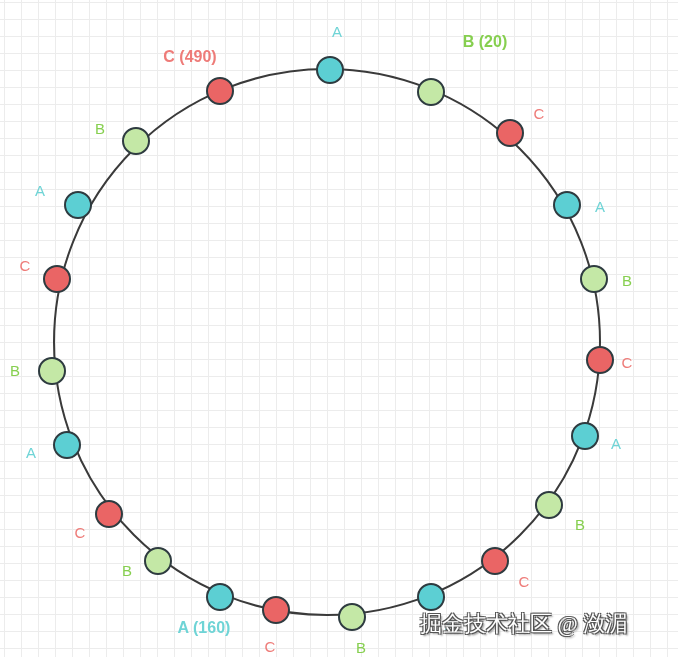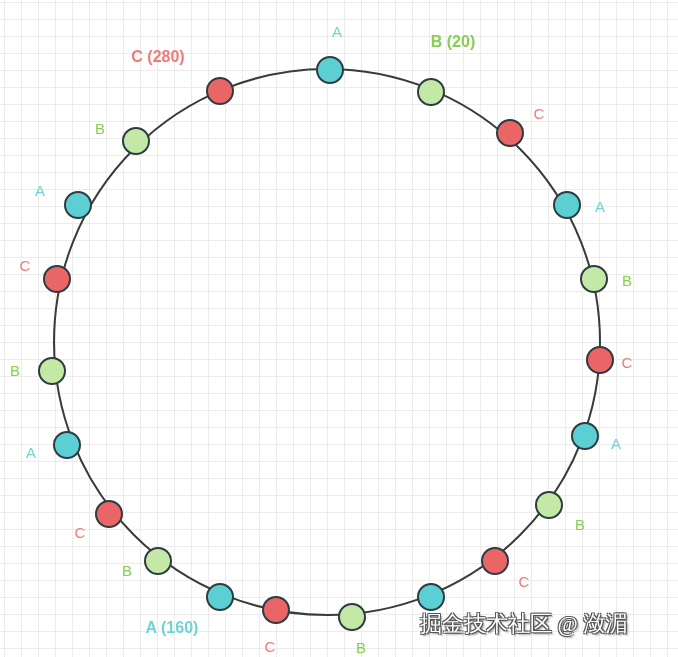--- a/index.html
+++ b/index.html
@@ -11,21 +11,21 @@
         linear-gradient(to bottom, #ececec 1px, transparent 1px);
       background-size: 17px 17px;
       background-position: 4px 2px;
       font-family: "Liberation Sans", "DejaVu Sans", sans-serif;
     }
     #ring { position: absolute; left: 0; top: 0; }
     .lbl {
       position: absolute; font-size: 15px; line-height: 1;
       transform: translate(-50%, -50%); white-space: nowrap;
     }
-    .lbl.big { font-weight: bold; font-size: 16px; }
+    .lbl.big { font-weight: bold; font-size: 16px; margin-left: 32px; }
     .watermark {
       position: absolute; left: 420px; top: 609px;
       font-family: Liberation Serif, serif; font-size: 22px;
       color: #ffffff; letter-spacing: 0px;
       text-shadow: 1px 1px 0 #555, -1px -1px 0 #555, 1px -1px 0 #555, -1px 1px 0 #555, 2px 2px 2px #888;
       white-space: nowrap;
     }
   </style>
 </head>
 <body>
@@ -71,16 +71,16 @@
     <div class="lbl" style="left: 361px; top: 647px; color: rgb(134, 207, 79);">B</div>
     <div class="lbl" style="left: 270px; top: 646px; color: rgb(238, 123, 120);">C</div>
     <div class="lbl big" style="left: 172px; top: 628px; color: rgb(111, 212, 214); text-align: right;">A (160)</div>
     <div class="lbl" style="left: 127px; top: 570px; color: rgb(134, 207, 79);">B</div>
     <div class="lbl" style="left: 80px; top: 532px; color: rgb(238, 123, 120);">C</div>
     <div class="lbl" style="left: 31px; top: 452px; color: rgb(111, 212, 214);">A</div>
     <div class="lbl" style="left: 15px; top: 370px; color: rgb(134, 207, 79);">B</div>
     <div class="lbl" style="left: 25px; top: 265px; color: rgb(238, 123, 120);">C</div>
     <div class="lbl" style="left: 40px; top: 190px; color: rgb(111, 212, 214);">A</div>
     <div class="lbl" style="left: 100px; top: 128px; color: rgb(134, 207, 79);">B</div>
-    <div class="lbl big" style="left: 158px; top: 57px; color: rgb(238, 123, 120);">C (280)</div>
+    <div class="lbl big" style="left: 158px; top: 57px; color: rgb(238, 123, 120);">C (490)</div>
   </div>
 
 <div class="watermark">掘金技术社区 @ 潋湄</div>
 
 </body></html>

